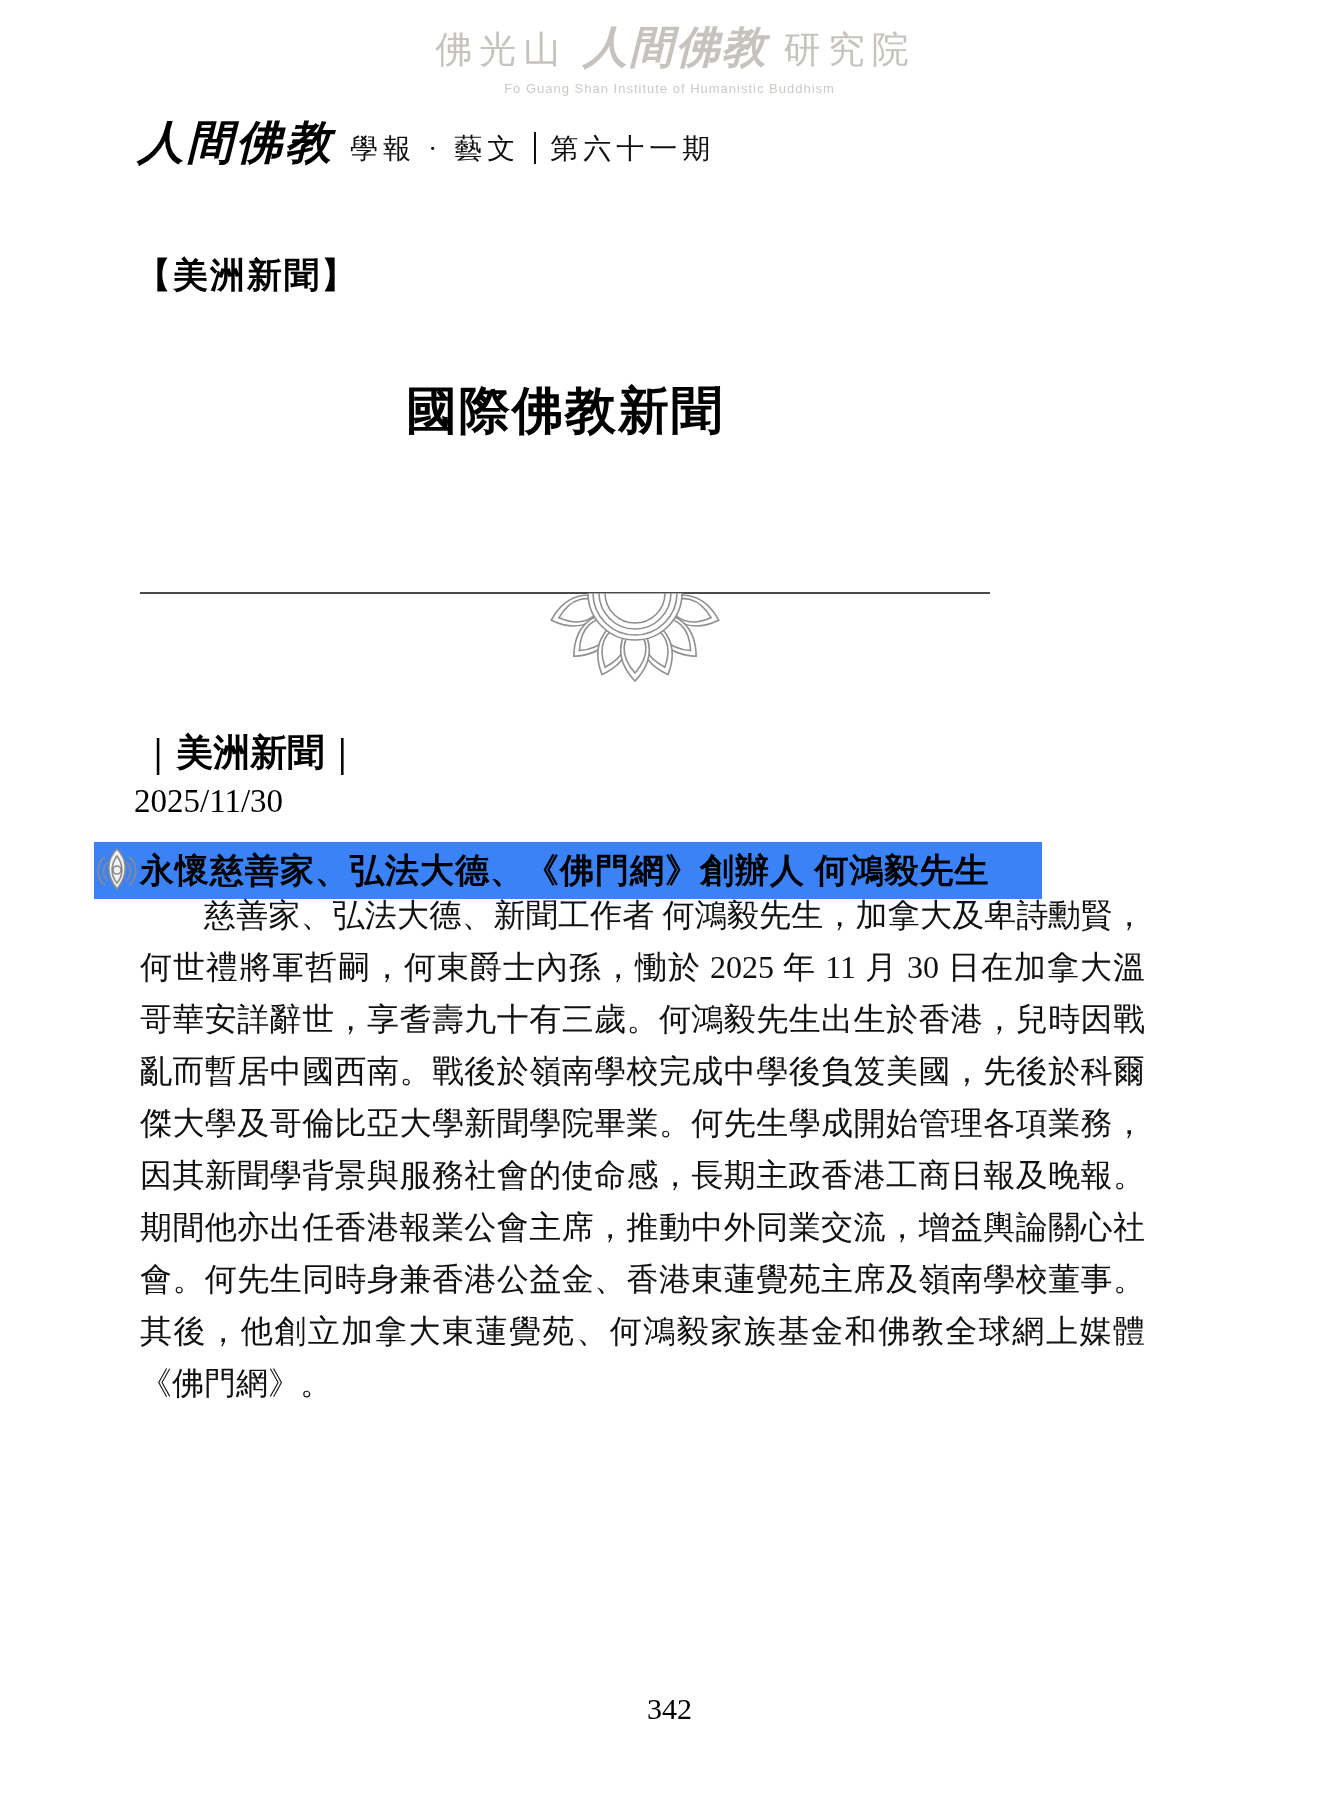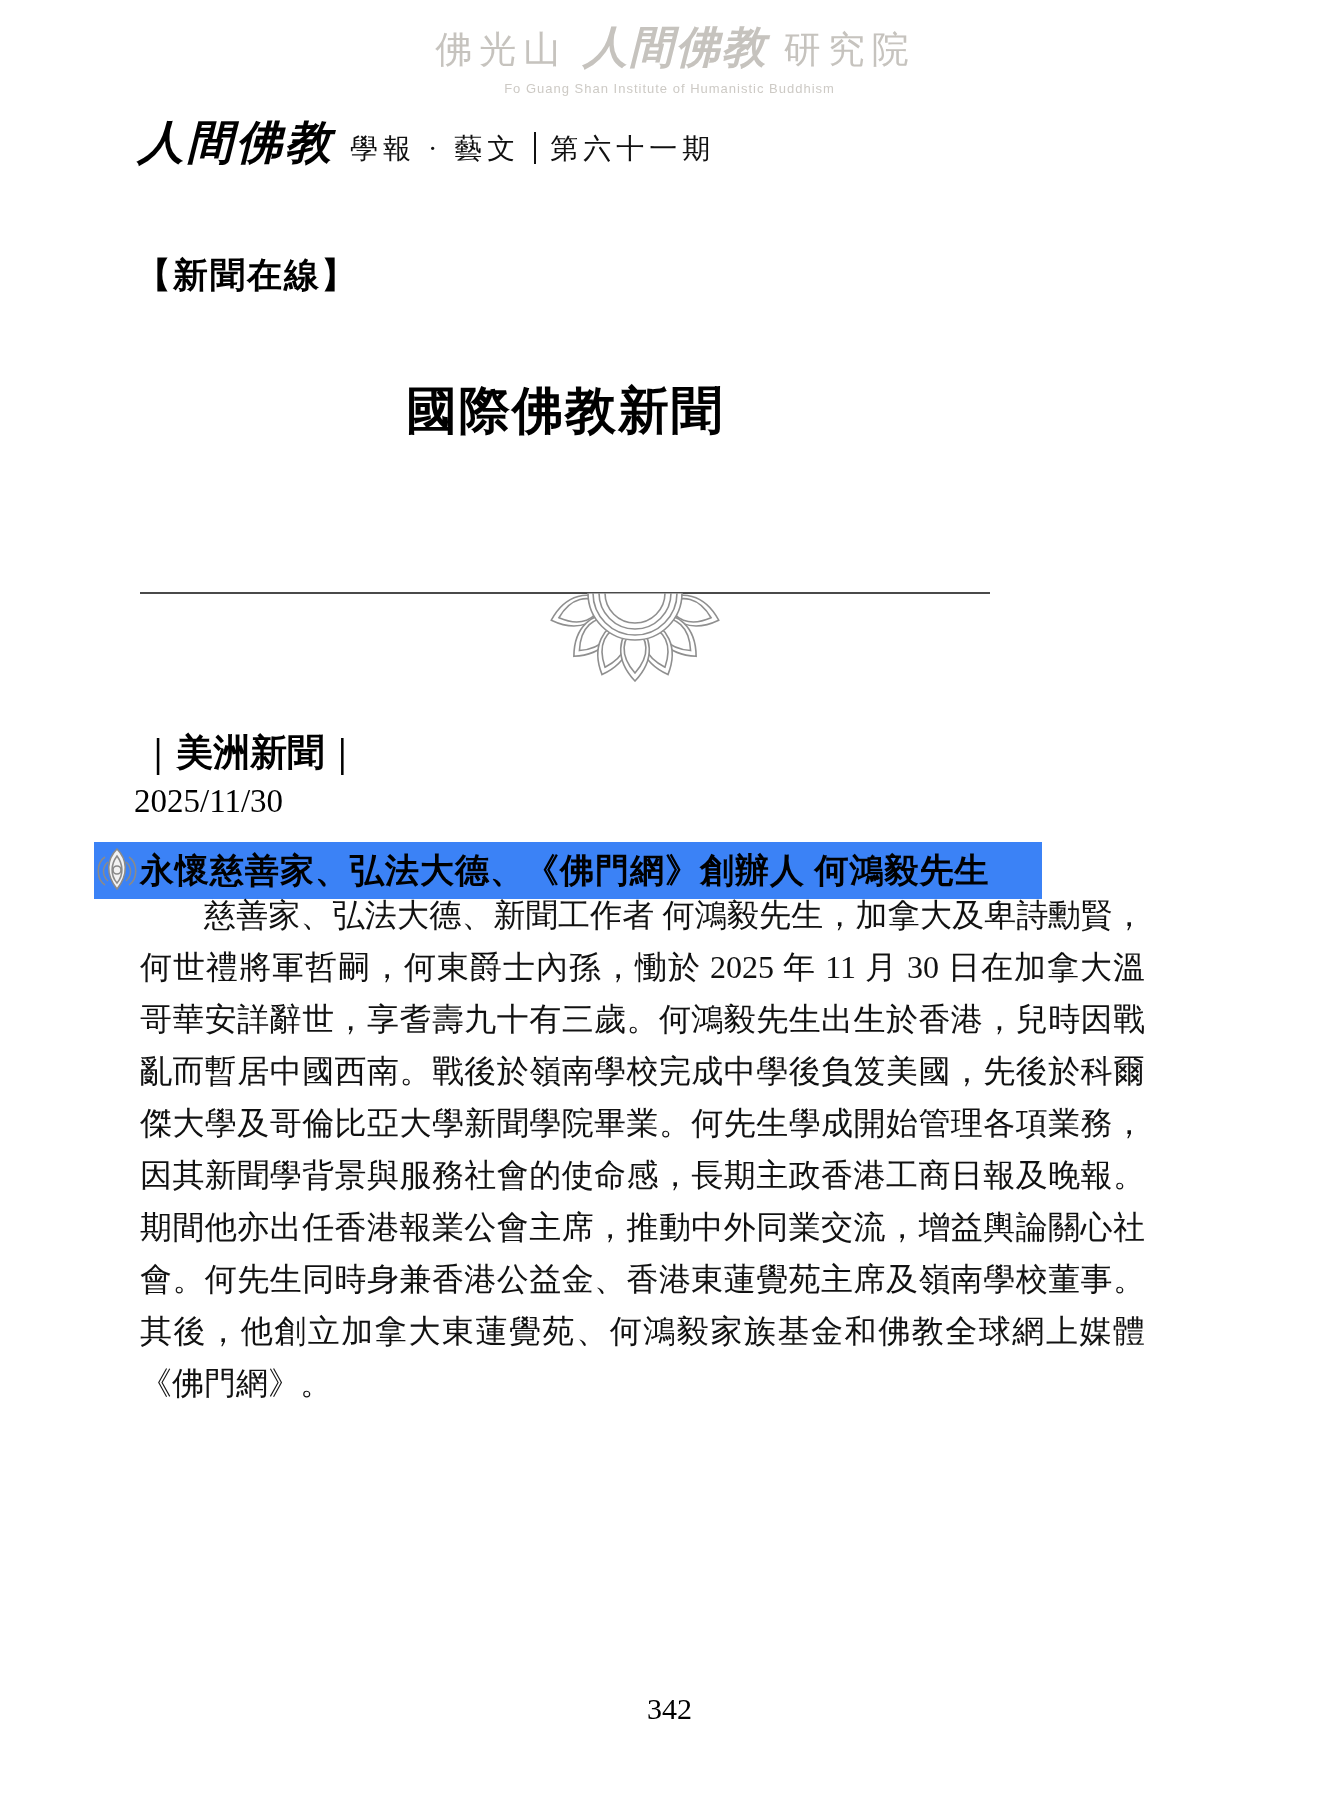--- a/index.html
+++ b/index.html
@@ -65,21 +65,21 @@
     <span class="wm-logo">人間佛教</span>
     <span>研究院</span>
   </div>
   <div class="wm-en">Fo Guang Shan Institute of Humanistic Buddhism</div>
 </div>
 
 <div class="masthead">
   <span class="mh-logo">人間佛教</span><span class="mh-sub">學報 · 藝文</span><span class="mh-divider"></span><span class="mh-sub" style="margin-left:0;">第六十一期</span>
 </div>
 
-<div class="column-label">【新聞在線】</div>
+<div class="column-label">【美洲新聞】</div>
 
 <div class="main-title">
   <div>國際佛教新聞</div>
 </div>
 
 <div class="divider-rule"></div>
 <div class="lotus-wrap">
   <svg width="230" height="97" viewBox="0 0 230 97" xmlns="http://www.w3.org/2000/svg">
     <g stroke="#8f8f8f" stroke-width="1.6" fill="#ffffff">
       <g transform="rotate(-72,115,0)">

